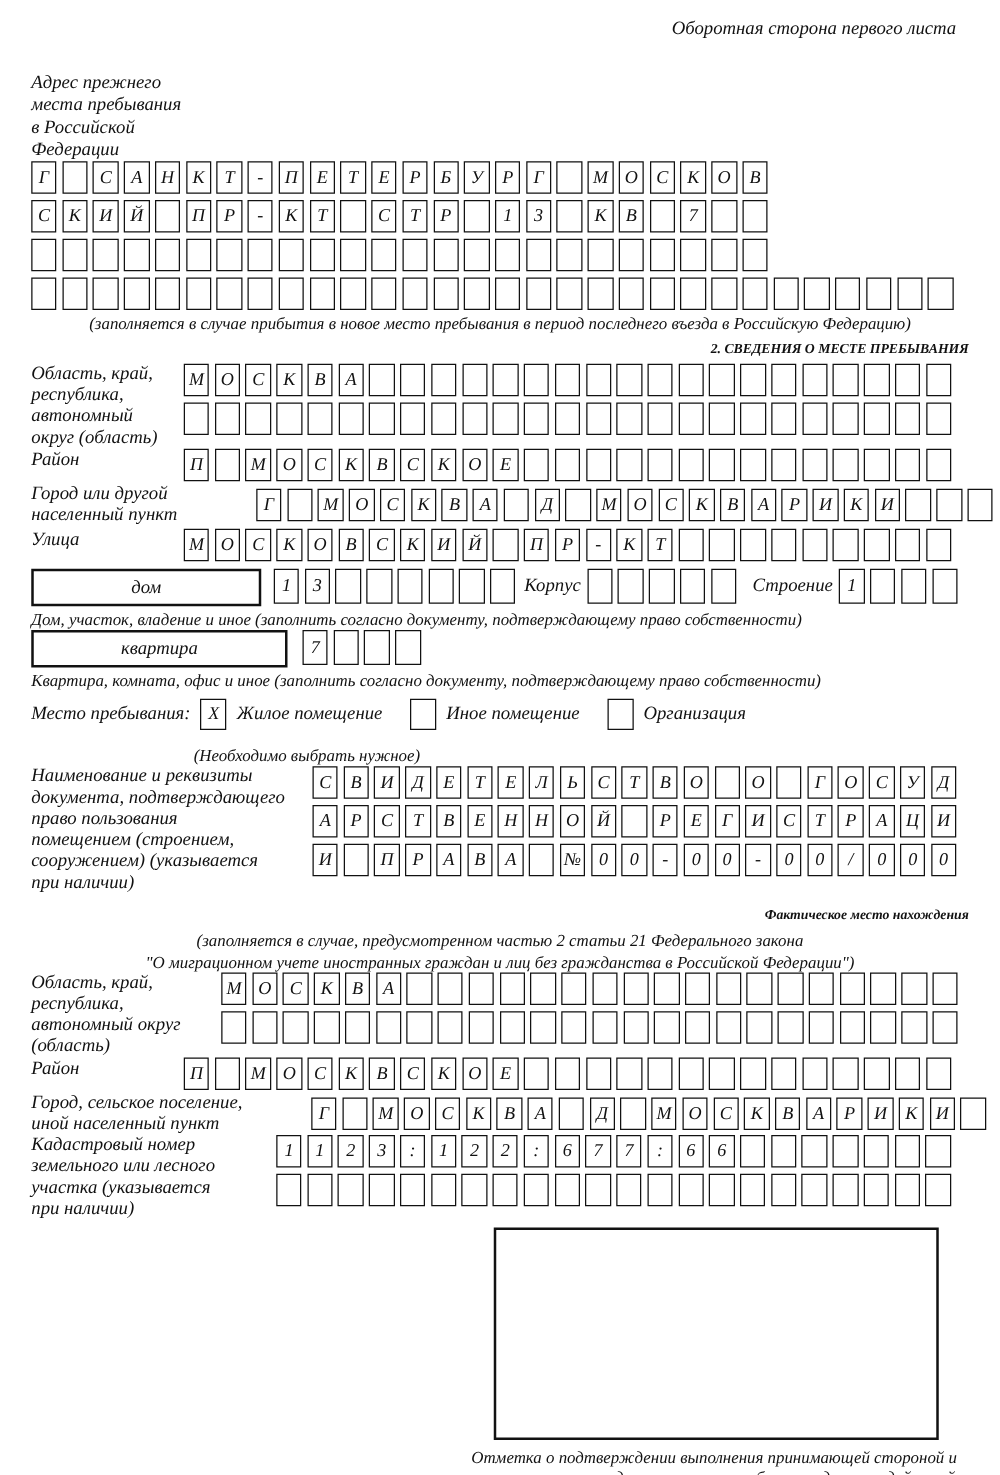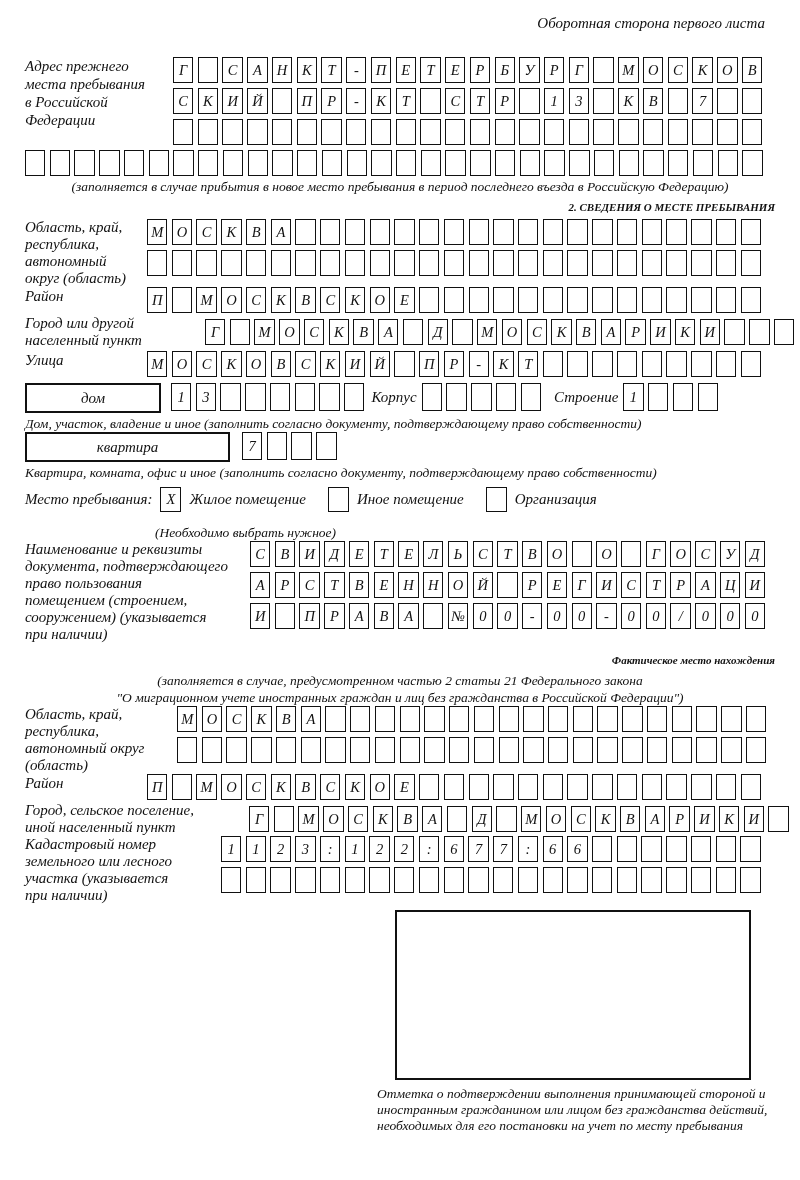--- a/index.html
+++ b/index.html
@@ -17,25 +17,25 @@
   .boxcol{display:flex;flex-direction:column;gap:5px;}
   .cells{display:flex;gap:4.4px;flex:0 0 auto;}
   .cell{width:20.35px;height:26px;box-sizing:border-box;border:1.7px solid #111;
         display:flex;align-items:center;justify-content:center;
         font-size:14.5px;flex:0 0 auto;background:#fff;}
   .fullrow{margin-top:5px;}
   .note{font-size:13.5px;line-height:17px;}
   .center{text-align:center;}
   .sec-title{font-weight:bold;font-size:11px;line-height:19px;text-align:right;margin-top:3px;}
   .mt2{margin-top:2px;} .mt4{margin-top:0;} .mt6{margin-top:6px;} .mt8{margin-top:8px;}
-  .addr-block{margin-top:24px;}
+  .addr-block{margin-top:24px;flex-direction:column;}
   .labelbox{box-sizing:border-box;border:2px solid #111;height:30px;
             display:flex;align-items:center;justify-content:center;
             font-size:15px;flex:0 0 auto;background:#fff;}
-  .housebox{width:136px;margin-right:10px;}
+  .housebox{width:184px;margin-right:10px;}
   .kvbox{width:205px;margin-right:12px;}
   .house-row .cell,.kv-row .cell{height:28px;}
   .inline-label{font-size:15px;line-height:28px;flex:0 0 auto;}
   .kor{margin-left:7px;margin-right:5px;}
   .str{margin-left:13px;margin-right:5px;}
   .stay-row{display:flex;align-items:center;margin-top:6px;}
   .stay-label{font-size:15px;margin-right:8px;}
   .checkbox{width:21px;height:25px;box-sizing:border-box;border:1.7px solid #111;
             display:flex;align-items:center;justify-content:center;font-size:14.5px;
             flex:0 0 auto;background:#fff;}

